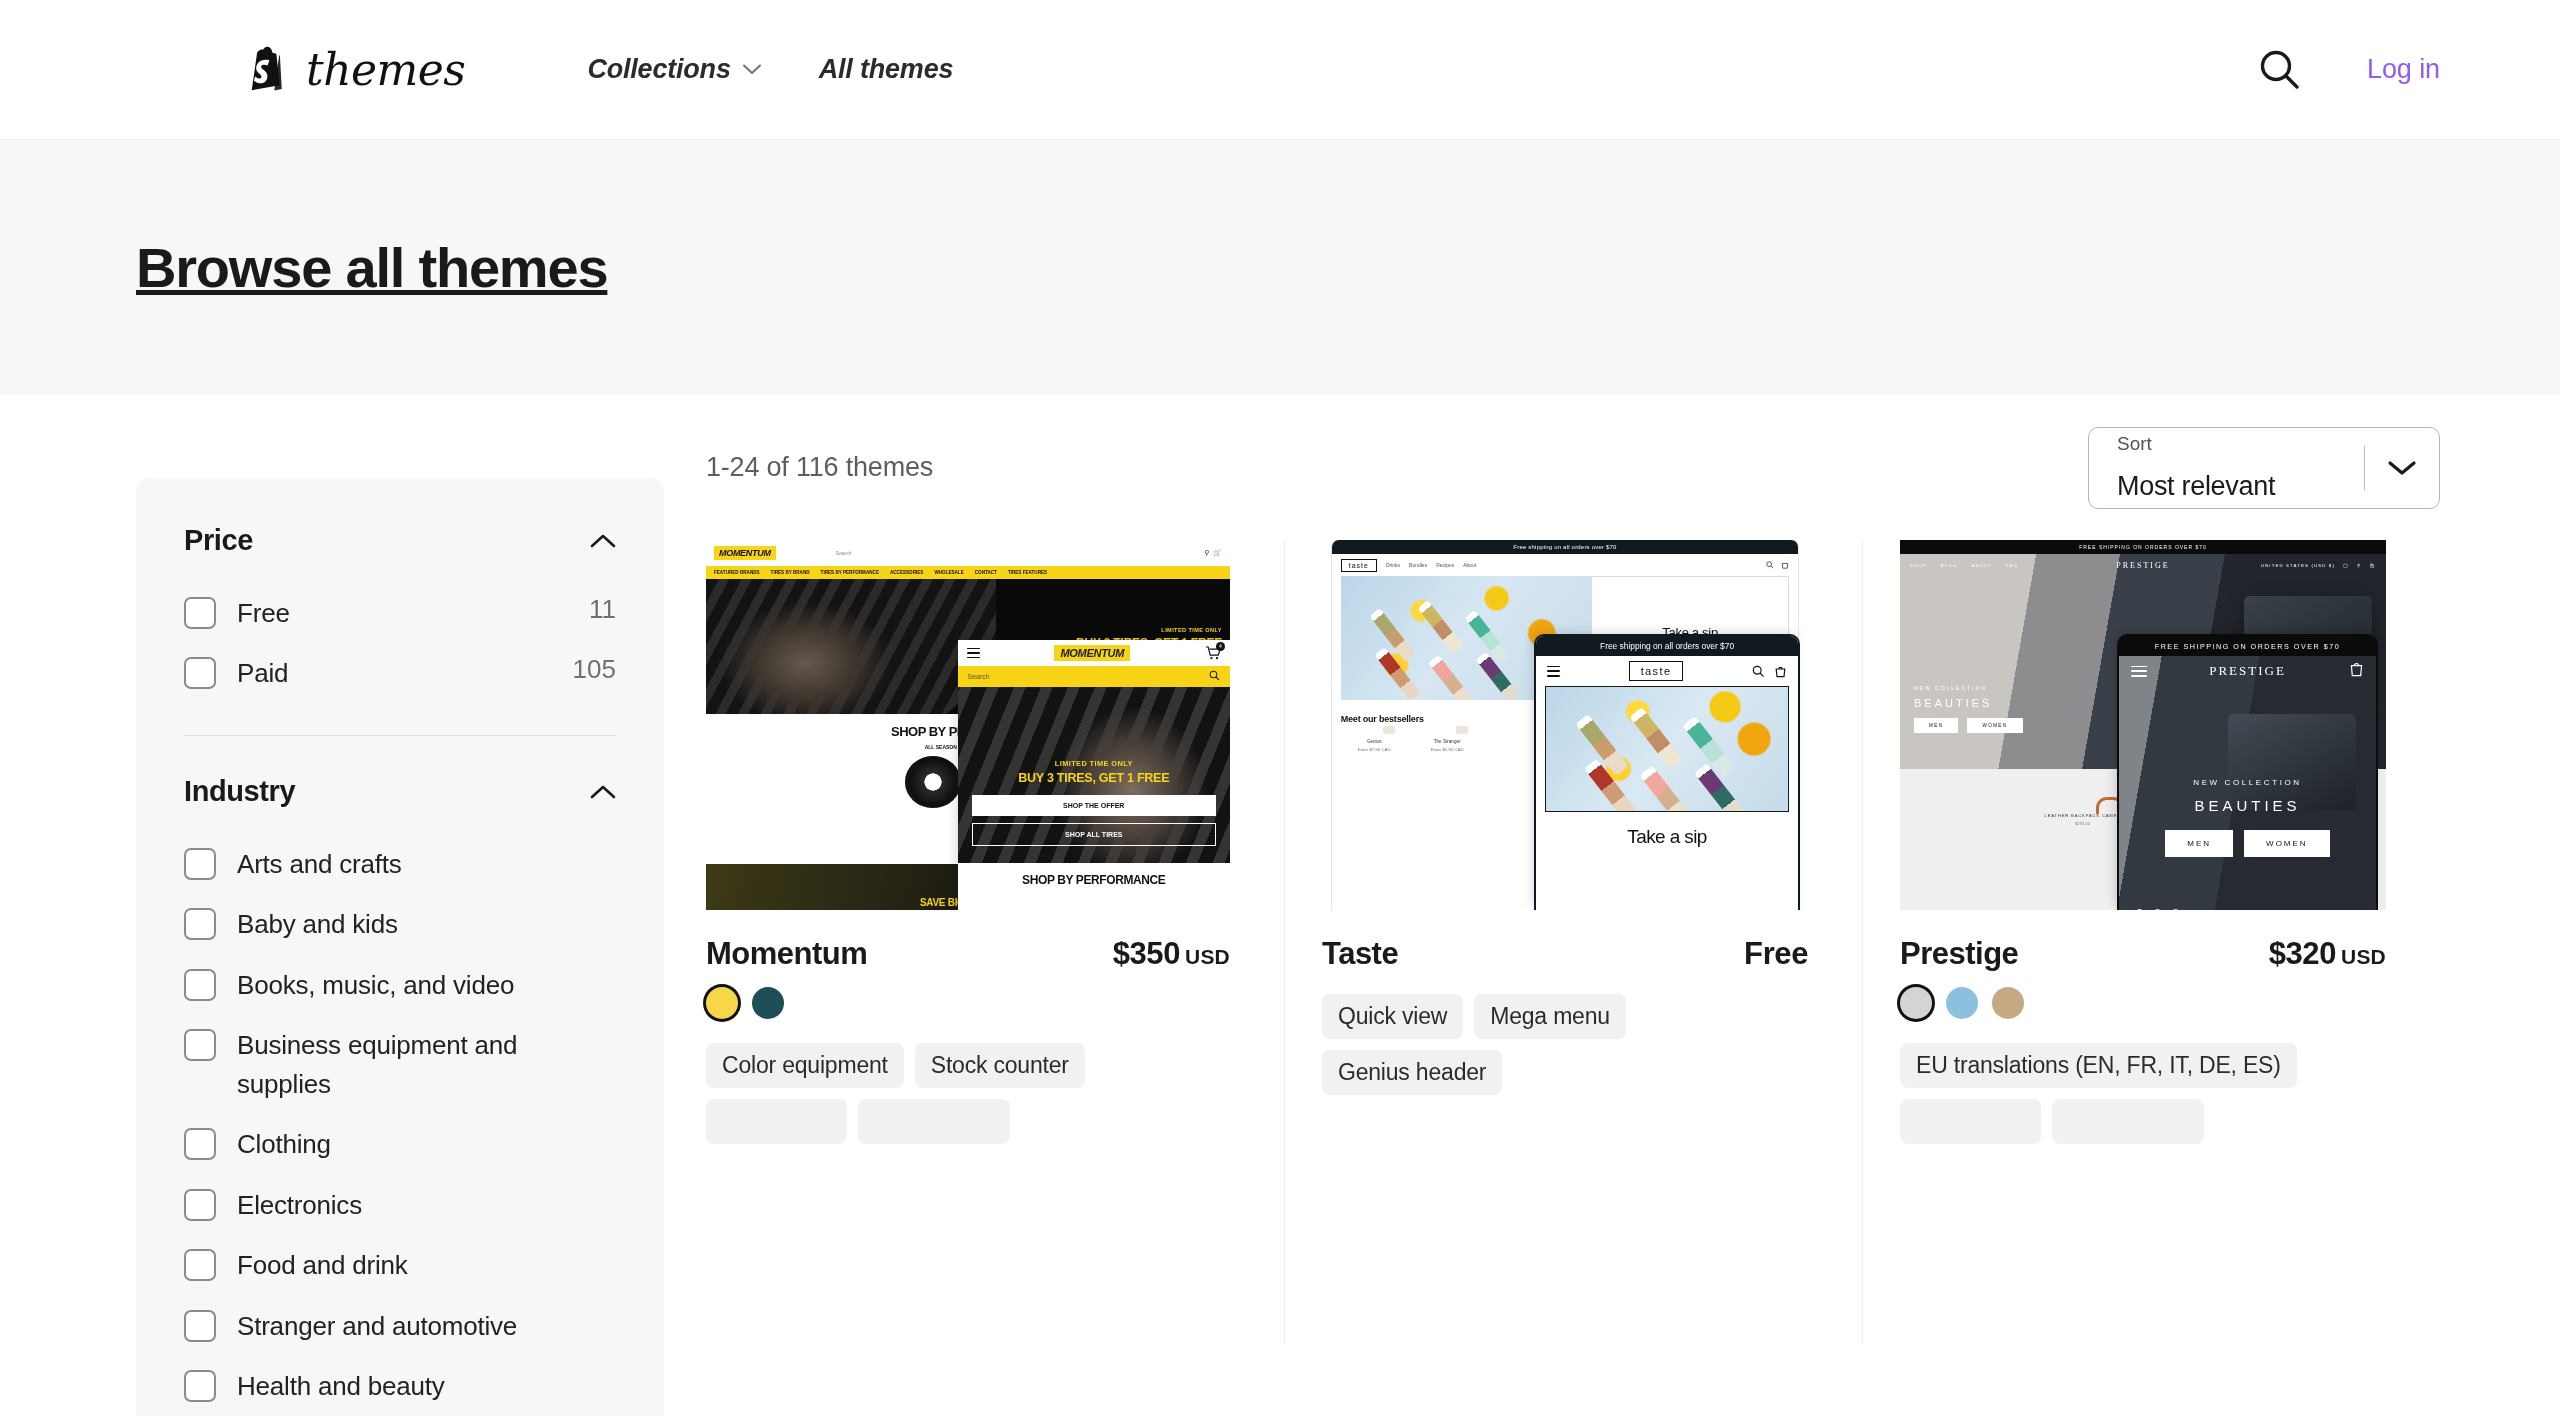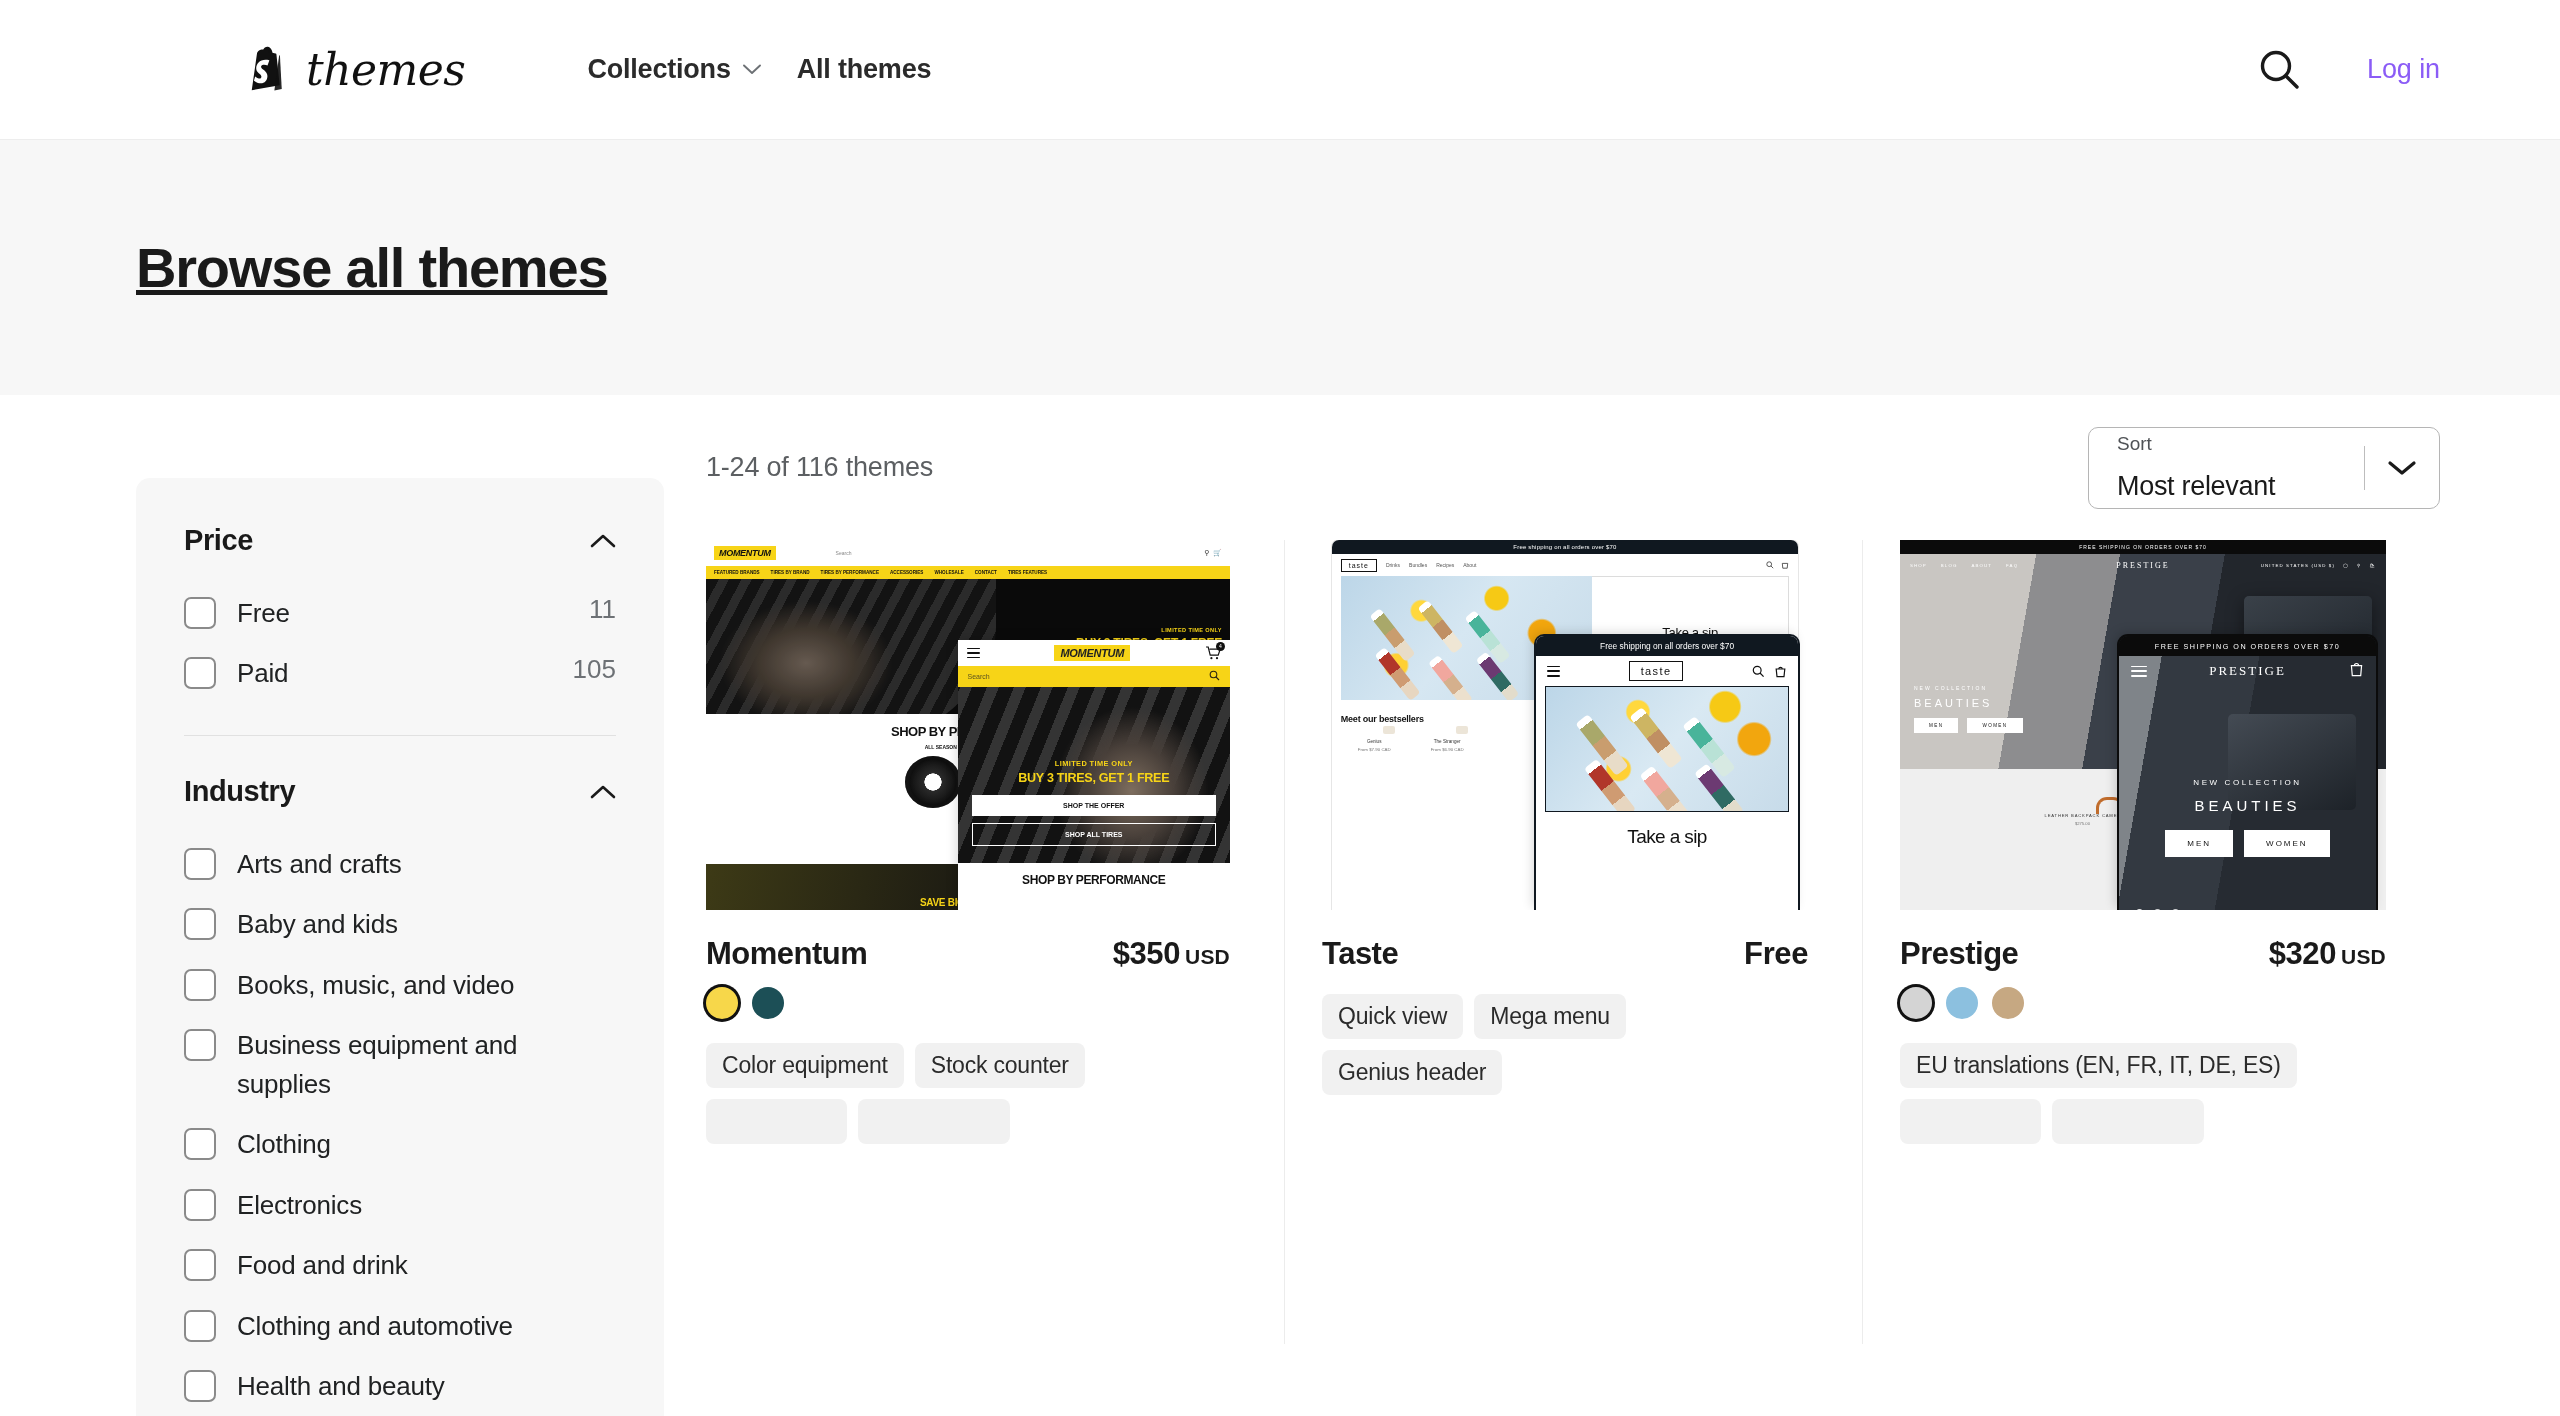--- a/index.html
+++ b/index.html
@@ -29,22 +29,23 @@
   .shopify-bag { width: 42px; height: 48px; display: block; }
   .brand-word {
     font-family: "DejaVu Serif", serif;
     font-style: italic;
     font-size: 44px;
     letter-spacing: -0.5px;
     color: #111;
     font-weight: 400;
   }
   .main-nav {
-    display: flex; align-items: flex-end; gap: 36px;
+    display: flex; align-items: flex-end; gap: 58px;
     margin-left: 122px;
+    font-style: italic;
   }
   .nav-link {
     font-size: 27px;
     font-weight: 700;
     color: #2b2b2b;
     letter-spacing: -0.2px;
     display: flex; align-items: center; gap: 12px;
     cursor: pointer;
   }
   .chev-sm { width: 18px; height: 11px; display: block; }
@@ -463,21 +464,21 @@
         <label class="filter-row">
           <span class="cbox"></span>
           <span class="filter-label">Electronics</span>
         </label>
         <label class="filter-row">
           <span class="cbox"></span>
           <span class="filter-label">Food and drink</span>
         </label>
         <label class="filter-row">
           <span class="cbox"></span>
-          <span class="filter-label">Clothing and automotive</span>
+          <span class="filter-label">Stranger and automotive</span>
         </label>
         <label class="filter-row">
           <span class="cbox"></span>
           <span class="filter-label">Health and beauty</span>
         </label>
       </div>
     </div>
   </aside>
 
   <main class="results">

